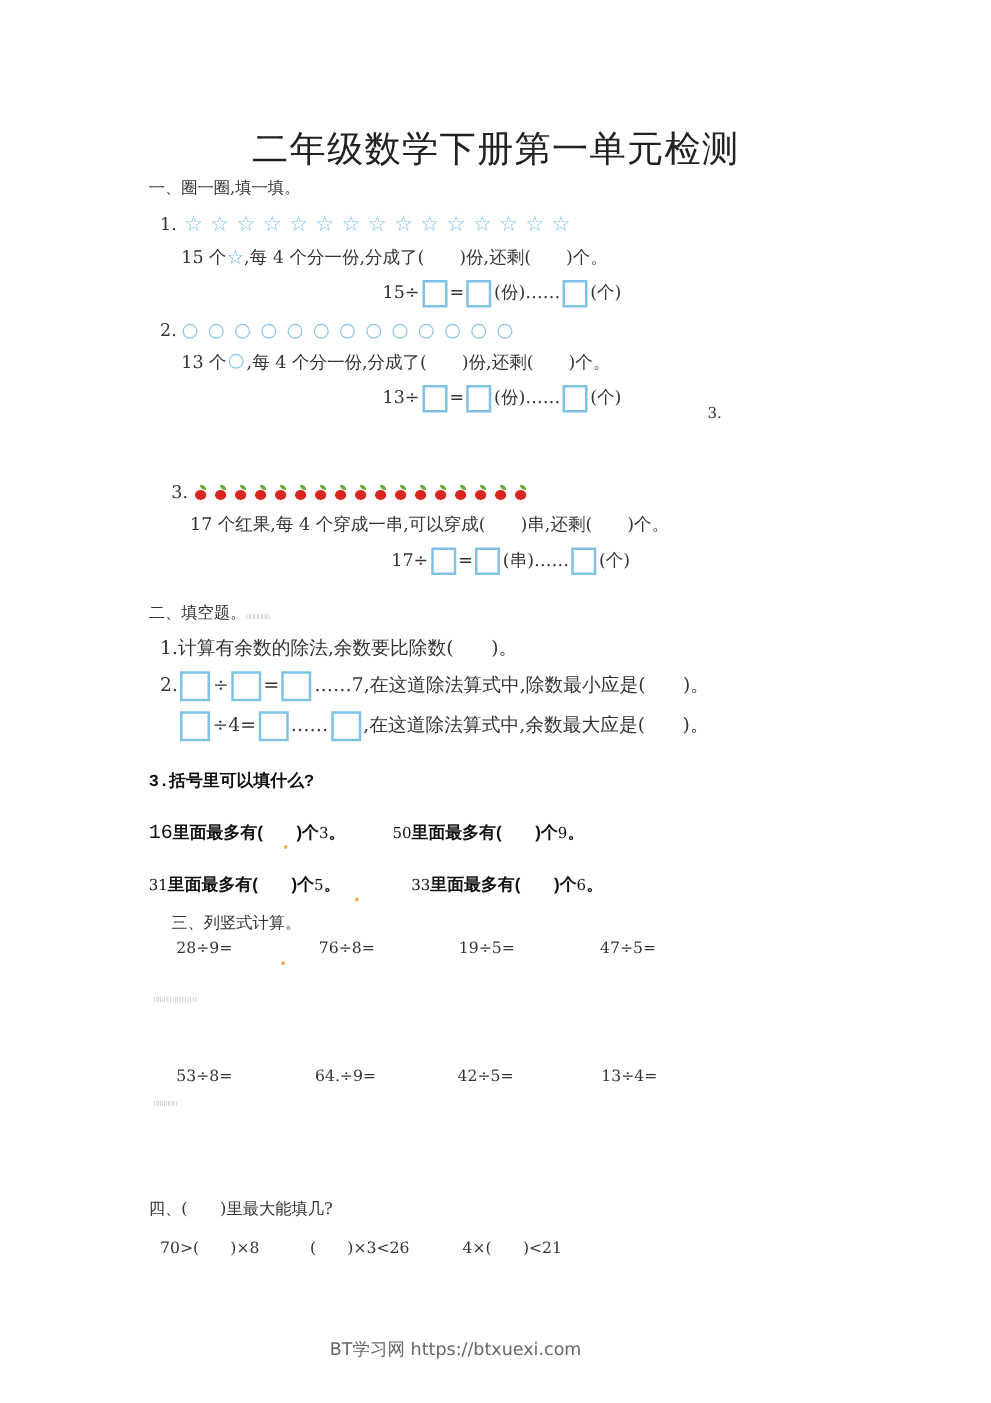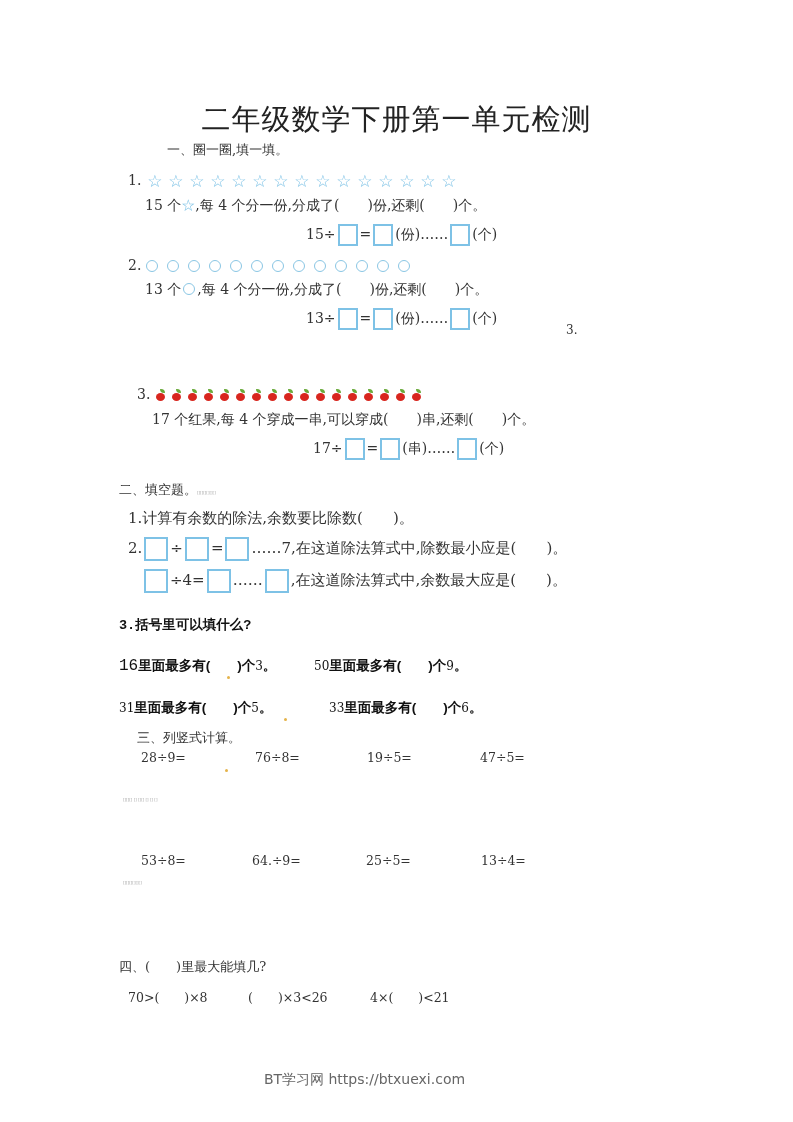--- a/index.html
+++ b/index.html
@@ -21,21 +21,21 @@
   .faint { font-size:4px; color:#aaa; }
   .footer { left:0; width:729px; text-align:center; top:1071px; font-size:14px; color:#666;
             font-family:"DejaVu Sans","Liberation Sans",sans-serif; }
   .dot { display:inline-block; width:3px; height:3px; background:#e5b34a; border-radius:50%; vertical-align:middle; }
 </style>
 </head>
 <body>
 
 <div class="abs title">二年级数学下册第一单元检测</div>
 
-<div class="abs sec" style="left:119px;top:141px;margin-left:48px;">一、圈一圈,填一填。</div>
+<div class="abs sec" style="left:119px;top:141px;">一、圈一圈,填一填。</div>
 
 <div class="abs txt" style="left:128px;top:172px;">
   <span>1.</span>
   <span class="stars" id="stars1">
       <span class="star">☆</span>
       <span class="star">☆</span>
       <span class="star">☆</span>
       <span class="star">☆</span>
       <span class="star">☆</span>
       <span class="star">☆</span>
@@ -140,21 +140,21 @@
 <div class="abs sec" style="left:119px;top:729px;margin-left:18px;">三、列竖式计算。</div>
 <div class="abs txt" style="left:141px;top:750px;font-size:12.5px;">28÷9=</div>
 <div class="abs" style="left:225px;top:760px;"><span class="dot"></span></div>
 <div class="abs txt" style="left:255px;top:750px;font-size:12.5px;">76÷8=</div>
 <div class="abs txt" style="left:367px;top:750px;font-size:12.5px;">19÷5=</div>
 <div class="abs txt" style="left:480px;top:750px;font-size:12.5px;">47÷5=</div>
 <div class="abs faint" style="left:123px;top:797px;">[][][] [] [][] [] [] []</div>
 
 <div class="abs txt" style="left:141px;top:853px;font-size:12.5px;">53÷8=</div>
 <div class="abs txt" style="left:252px;top:853px;font-size:12.5px;">64.÷9=</div>
-<div class="abs txt" style="left:366px;top:853px;font-size:12.5px;">25÷5=</div>
+<div class="abs txt" style="left:366px;top:853px;font-size:12.5px;">42÷5=</div>
 <div class="abs txt" style="left:481px;top:853px;font-size:12.5px;">13÷4=</div>
 <div class="abs faint" style="left:123px;top:880px;">[][][][][][]</div>
 
 <div class="abs sec" style="left:119px;top:958px;">四、(　　)里最大能填几?</div>
 <div class="abs txt" style="left:128px;top:990px;font-size:12.5px;">70&gt;(　　)×8</div>
 <div class="abs txt" style="left:248px;top:990px;font-size:12.5px;">(　　)×3&lt;26</div>
 <div class="abs txt" style="left:370px;top:990px;font-size:12.5px;">4×(　　)&lt;21</div>
 
 <div class="abs footer">BT学习网 https://btxuexi.com</div>
 

